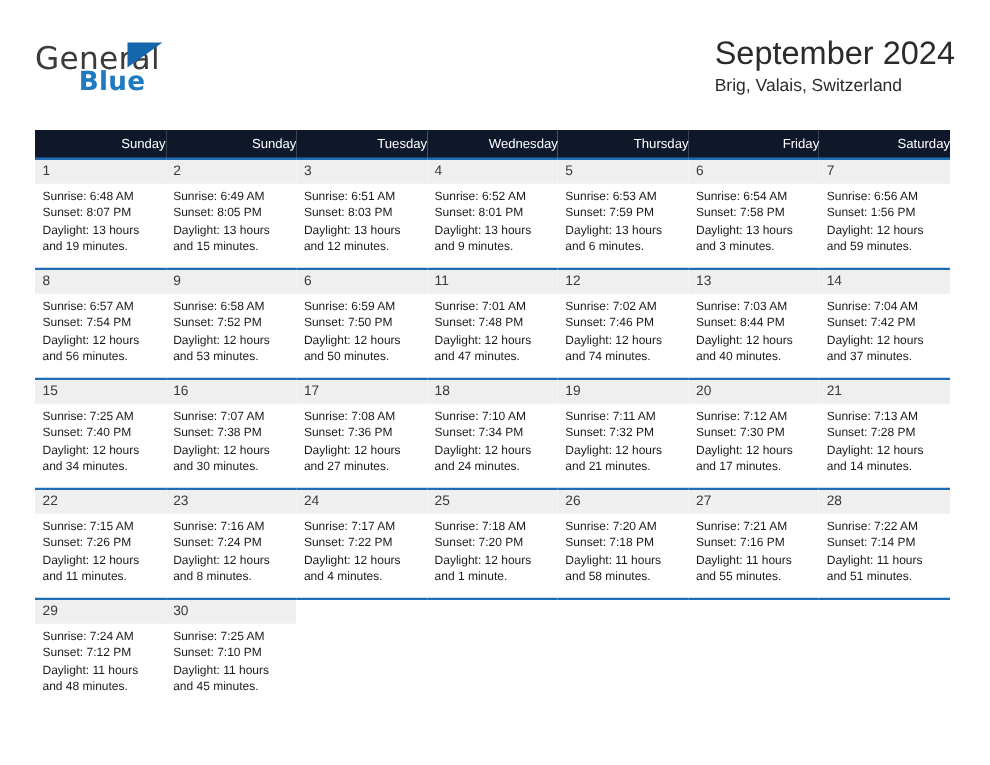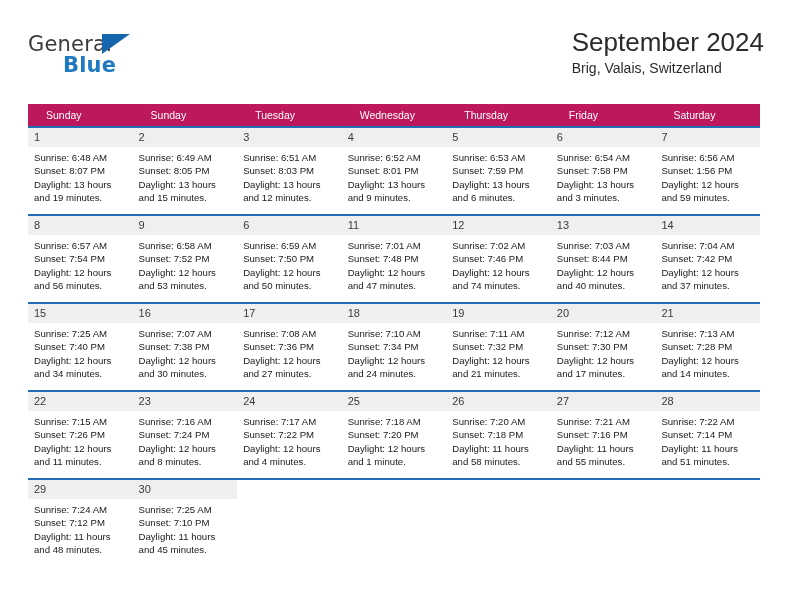--- a/index.html
+++ b/index.html
@@ -35,21 +35,21 @@
     position: absolute;
     left: 0;
     top: 6px;
     width: 170px;
     height: 54px;
   }
   .brand-general {
     position: absolute;
     left: 0;
     top: 0;
-    font-size: 21px;
+    font-size: 25px;
     letter-spacing: 0.2px;
     color: #3b3b3b;
     font-family: "DejaVu Sans", sans-serif;
     font-weight: 400;
   }
   .brand-blue {
     position: absolute;
     left: 35px;
     top: 21px;
     font-size: 21px;
@@ -94,25 +94,25 @@
   .calendar {
     position: absolute;
     left: 28px;
     top: 104px;
     width: 732px;
     border-collapse: collapse;
     table-layout: fixed;
   }
 
   .calendar th {
-    background: #be185d;
+    background: #0f172a;
     color: #ffffff;
     font-size: 10.5px;
     font-weight: 400;
-    text-align: left;
+    text-align: right;
     padding: 5px 0 5px 18px;
     height: 11px;
     border: none;
     font-family: "Liberation Sans", sans-serif;
   }
 
   .calendar td {
     vertical-align: top;
     padding: 0;
     border: none;

